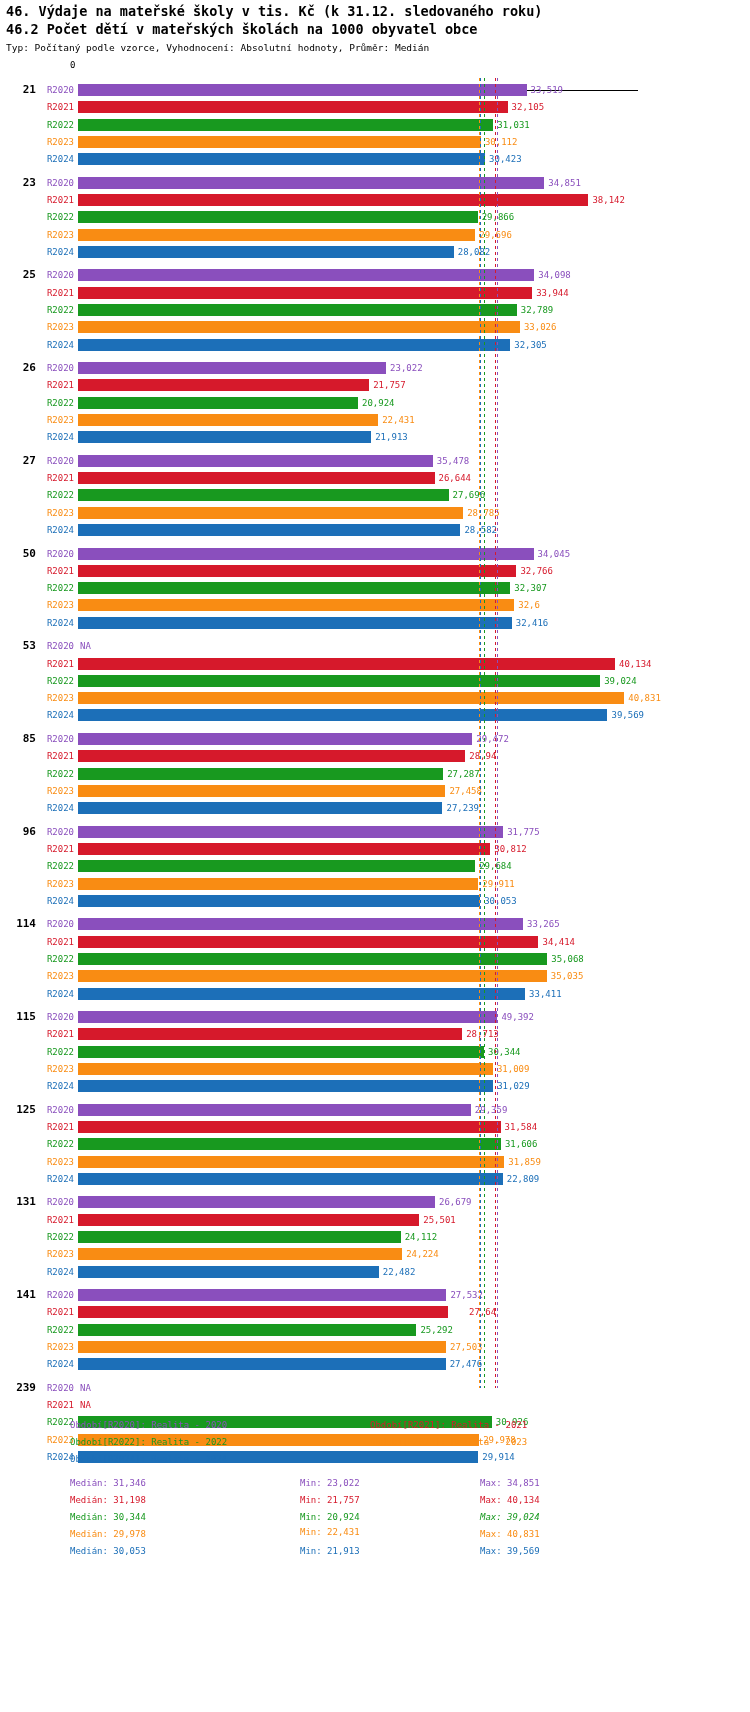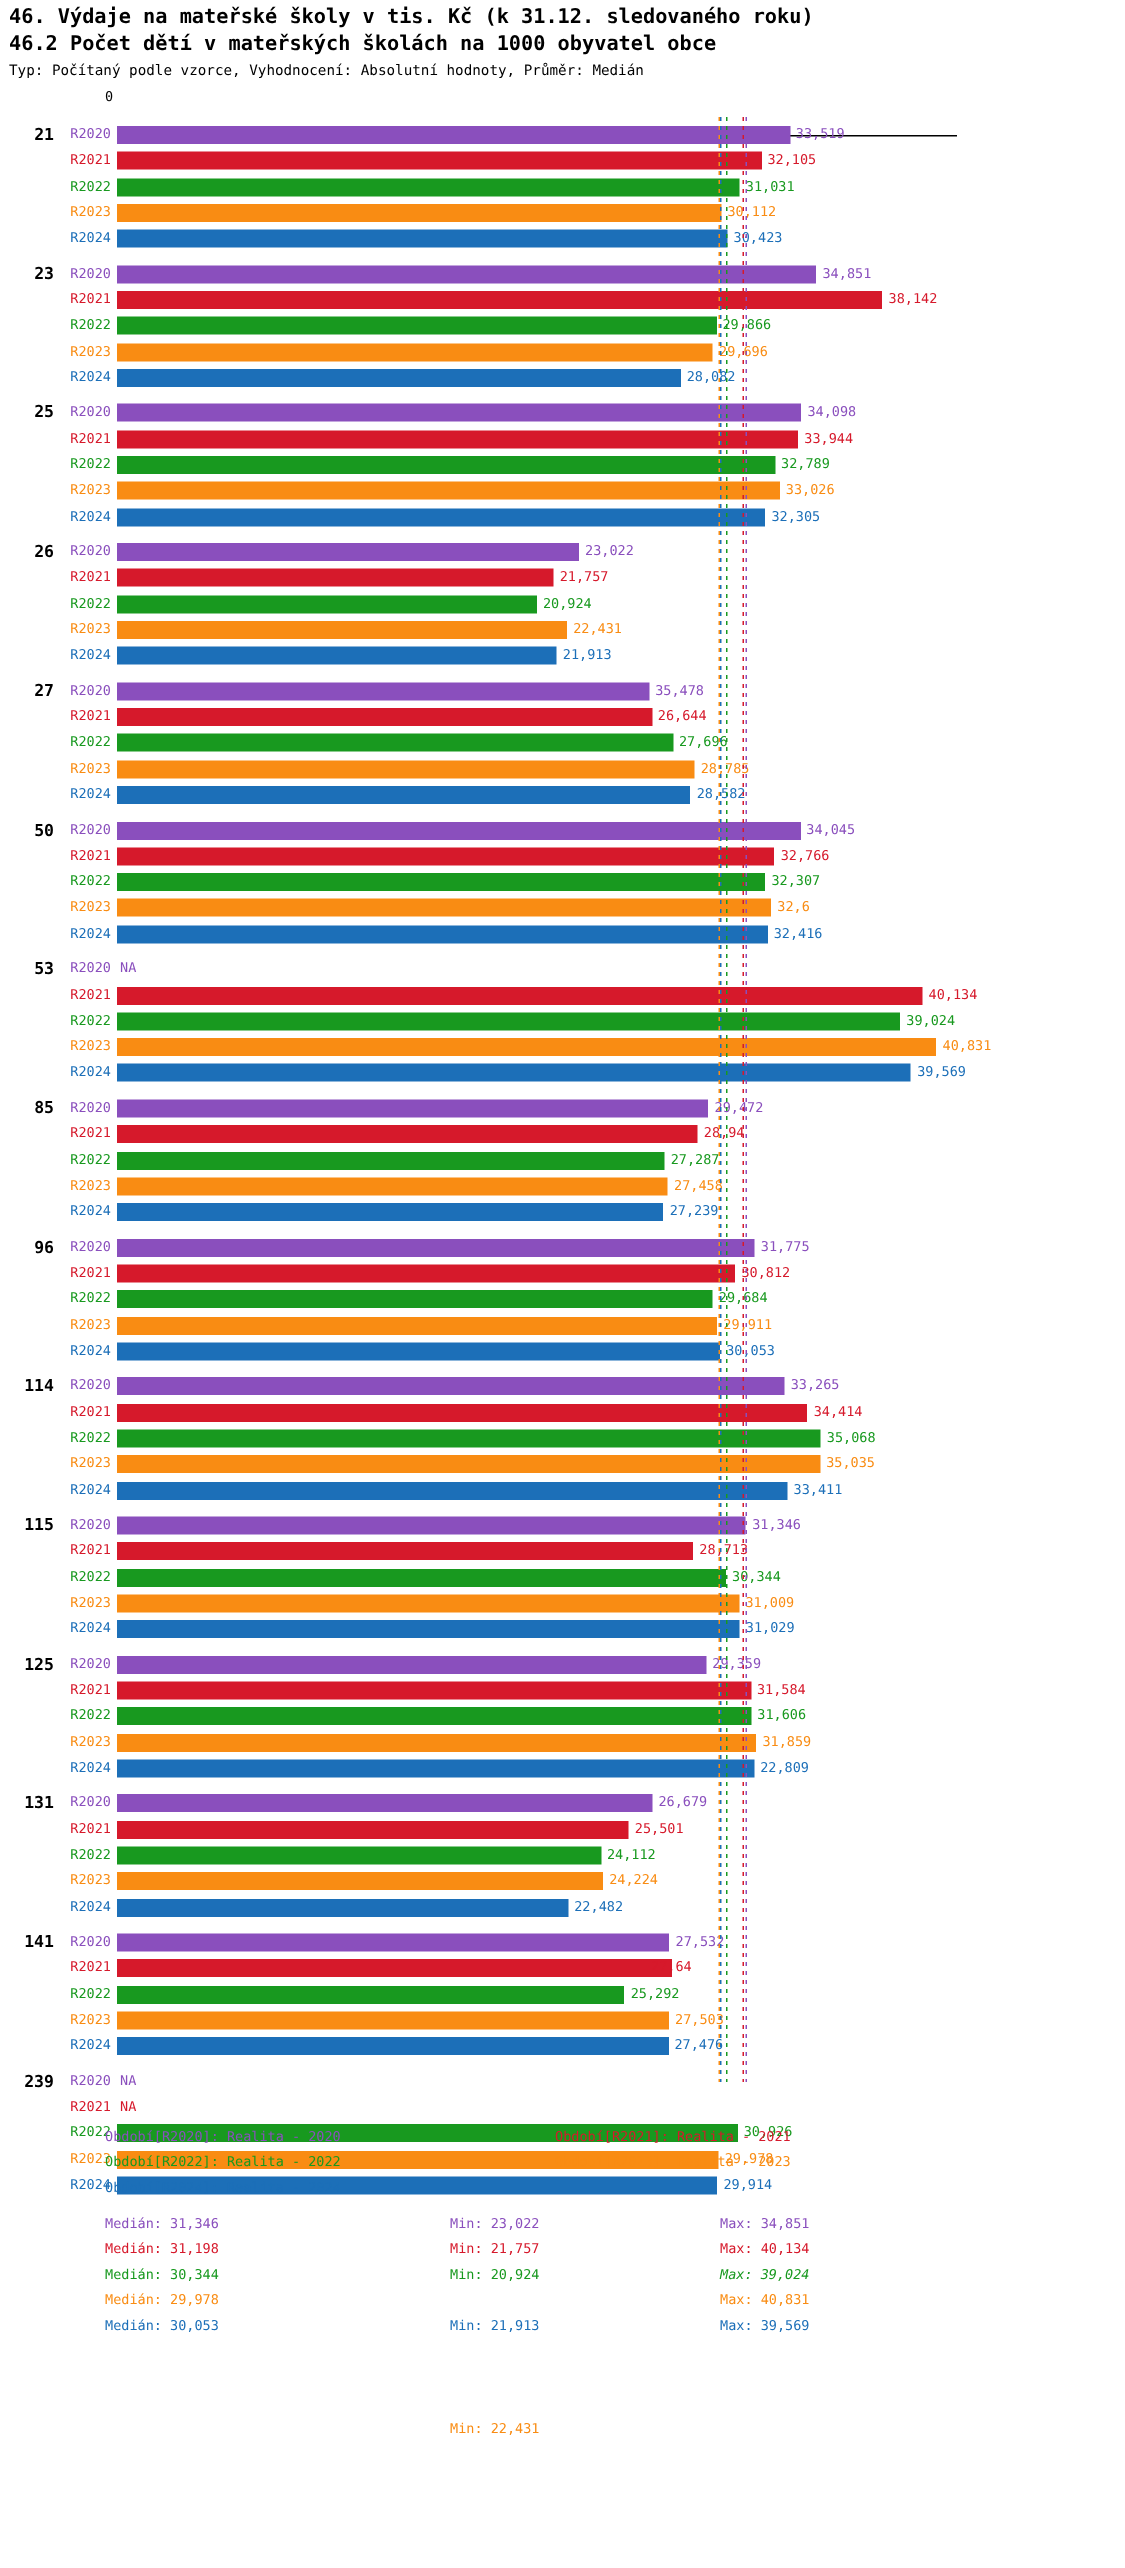--- a/index.html
+++ b/index.html
@@ -189,21 +189,21 @@
     <div class="val" style="left: 551.243px; top: 875.9px; color: rgb(24, 153, 31);">35,068</div>
     <div class="rowlabel" style="top: 893.2px; left: 34px; color: rgb(249, 140, 19);">R2023</div>
     <div class="bar c3" style="left: 78px; top: 892.2px; width: 468.802px;"></div>
     <div class="val" style="left: 550.802px; top: 893.2px; color: rgb(249, 140, 19);">35,035</div>
     <div class="rowlabel" style="top: 910.5px; left: 34px; color: rgb(28, 111, 184);">R2024</div>
     <div class="bar c4" style="left: 78px; top: 909.5px; width: 447.071px;"></div>
     <div class="val" style="left: 529.071px; top: 910.5px; color: rgb(28, 111, 184);">33,411</div>
     <div class="group-label" style="top: 932px;">115</div>
     <div class="rowlabel" style="top: 934px; left: 34px; color: rgb(138, 79, 189);">R2020</div>
     <div class="bar c0" style="left: 78px; top: 933px; width: 419.439px;"></div>
-    <div class="val" style="left: 501.439px; top: 934px; color: rgb(138, 79, 189);">31,346</div>
+    <div class="val" style="left: 501.439px; top: 934px; color: rgb(138, 79, 189);">49,392</div>
     <div class="rowlabel" style="top: 951.3px; left: 34px; color: rgb(214, 25, 43);">R2021</div>
     <div class="bar c1" style="left: 78px; top: 950.3px; width: 384.207px;"></div>
     <div class="val" style="left: 466.207px; top: 951.3px; color: rgb(214, 25, 43);">28,713</div>
     <div class="rowlabel" style="top: 968.6px; left: 34px; color: rgb(24, 153, 31);">R2022</div>
     <div class="bar c2" style="left: 78px; top: 967.6px; width: 406.032px;"></div>
     <div class="val" style="left: 488.032px; top: 968.6px; color: rgb(24, 153, 31);">30,344</div>
     <div class="rowlabel" style="top: 985.9px; left: 34px; color: rgb(249, 140, 19);">R2023</div>
     <div class="bar c3" style="left: 78px; top: 984.9px; width: 414.93px;"></div>
     <div class="val" style="left: 496.93px; top: 985.9px; color: rgb(249, 140, 19);">31,009</div>
     <div class="rowlabel" style="top: 1003.2px; left: 34px; color: rgb(28, 111, 184);">R2024</div>
@@ -240,21 +240,21 @@
     <div class="val" style="left: 406.14px; top: 1171.3px; color: rgb(249, 140, 19);">24,224</div>
     <div class="rowlabel" style="top: 1188.6px; left: 34px; color: rgb(28, 111, 184);">R2024</div>
     <div class="bar c4" style="left: 78px; top: 1187.6px; width: 300.831px;"></div>
     <div class="val" style="left: 382.831px; top: 1188.6px; color: rgb(28, 111, 184);">22,482</div>
     <div class="group-label" style="top: 1210.1px;">141</div>
     <div class="rowlabel" style="top: 1212.1px; left: 34px; color: rgb(138, 79, 189);">R2020</div>
     <div class="bar c0" style="left: 78px; top: 1211.1px; width: 368.404px;"></div>
     <div class="val" style="left: 450.404px; top: 1212.1px; color: rgb(138, 79, 189);">27,532</div>
     <div class="rowlabel" style="top: 1229.4px; left: 34px; color: rgb(214, 25, 43);">R2021</div>
     <div class="bar c1" style="left: 78px; top: 1228.4px; width: 369.85px;"></div>
-    <div class="val" style="left: 434px; top: 1229.4px; color: rgb(214, 25, 43);">27,64</div>
+    <div class="val" style="left: 469px; top: 1229.4px; color: rgb(214, 25, 43);">27,64</div>
     <div class="rowlabel" style="top: 1246.7px; left: 34px; color: rgb(24, 153, 31);">R2022</div>
     <div class="bar c2" style="left: 78px; top: 1245.7px; width: 338.431px;"></div>
     <div class="val" style="left: 420.431px; top: 1246.7px; color: rgb(24, 153, 31);">25,292</div>
     <div class="rowlabel" style="top: 1264px; left: 34px; color: rgb(249, 140, 19);">R2023</div>
     <div class="bar c3" style="left: 78px; top: 1263px; width: 368.016px;"></div>
     <div class="val" style="left: 450.016px; top: 1264px; color: rgb(249, 140, 19);">27,503</div>
     <div class="rowlabel" style="top: 1281.3px; left: 34px; color: rgb(28, 111, 184);">R2024</div>
     <div class="bar c4" style="left: 78px; top: 1280.3px; width: 367.655px;"></div>
     <div class="val" style="left: 449.655px; top: 1281.3px; color: rgb(28, 111, 184);">27,476</div>
     <div class="group-label" style="top: 1302.8px;">239</div>
@@ -288,18 +288,18 @@
     <div class="stat" style="left: 70px; top: 1478px; color: rgb(138, 79, 189);">Medián: 31,346</div>
     <div class="stat" style="left: 300px; top: 1478px; color: rgb(138, 79, 189);">Min: 23,022</div>
     <div class="stat" style="left: 480px; top: 1478px; color: rgb(138, 79, 189);">Max: 34,851</div>
     <div class="stat" style="left: 70px; top: 1495px; color: rgb(214, 25, 43);">Medián: 31,198</div>
     <div class="stat" style="left: 300px; top: 1495px; color: rgb(214, 25, 43);">Min: 21,757</div>
     <div class="stat" style="left: 480px; top: 1495px; color: rgb(214, 25, 43);">Max: 40,134</div>
     <div class="stat" style="left: 70px; top: 1512px; color: rgb(24, 153, 31);">Medián: 30,344</div>
     <div class="stat" style="left: 300px; top: 1512px; color: rgb(24, 153, 31);">Min: 20,924</div>
     <div class="stat" style="left: 480px; top: 1512px; color: rgb(24, 153, 31); font-style: italic;">Max: 39,024</div>
     <div class="stat" style="left: 70px; top: 1529px; color: rgb(249, 140, 19);">Medián: 29,978</div>
-    <div class="stat" style="left: 300px; top: 1615px; color: rgb(249, 140, 19);">Min: 22,431</div>
+    <div class="stat" style="left: 300px; top: 1527px; color: rgb(249, 140, 19);">Min: 22,431</div>
     <div class="stat" style="left: 480px; top: 1529px; color: rgb(249, 140, 19);">Max: 40,831</div>
     <div class="stat" style="left: 70px; top: 1546px; color: rgb(28, 111, 184);">Medián: 30,053</div>
     <div class="stat" style="left: 300px; top: 1546px; color: rgb(28, 111, 184);">Min: 21,913</div>
     <div class="stat" style="left: 480px; top: 1546px; color: rgb(28, 111, 184);">Max: 39,569</div>
   </div>
 
 </body></html>

